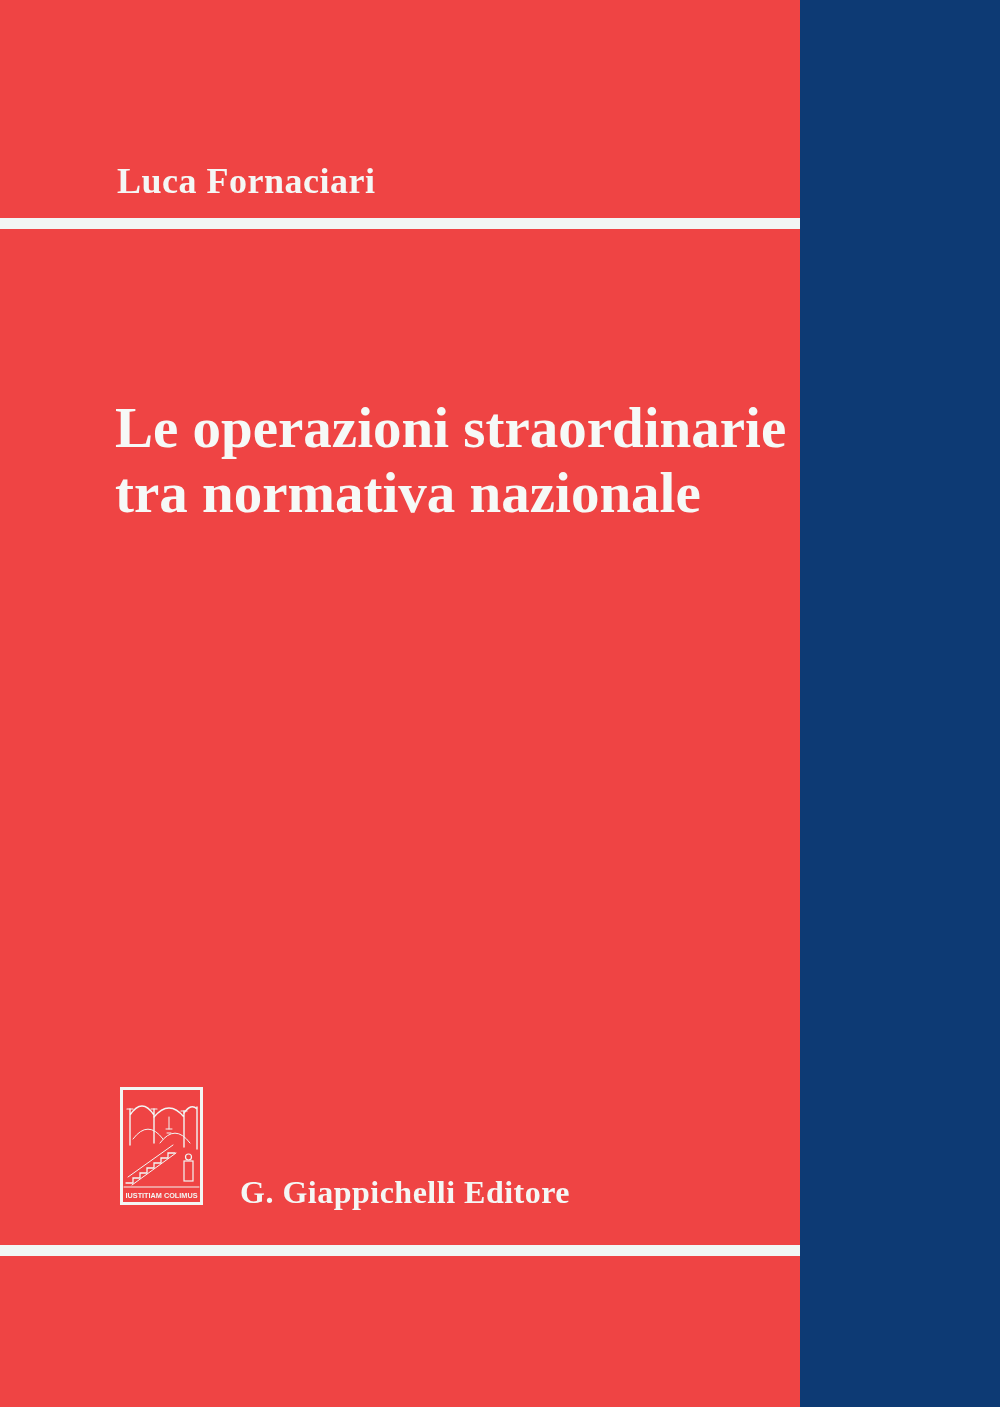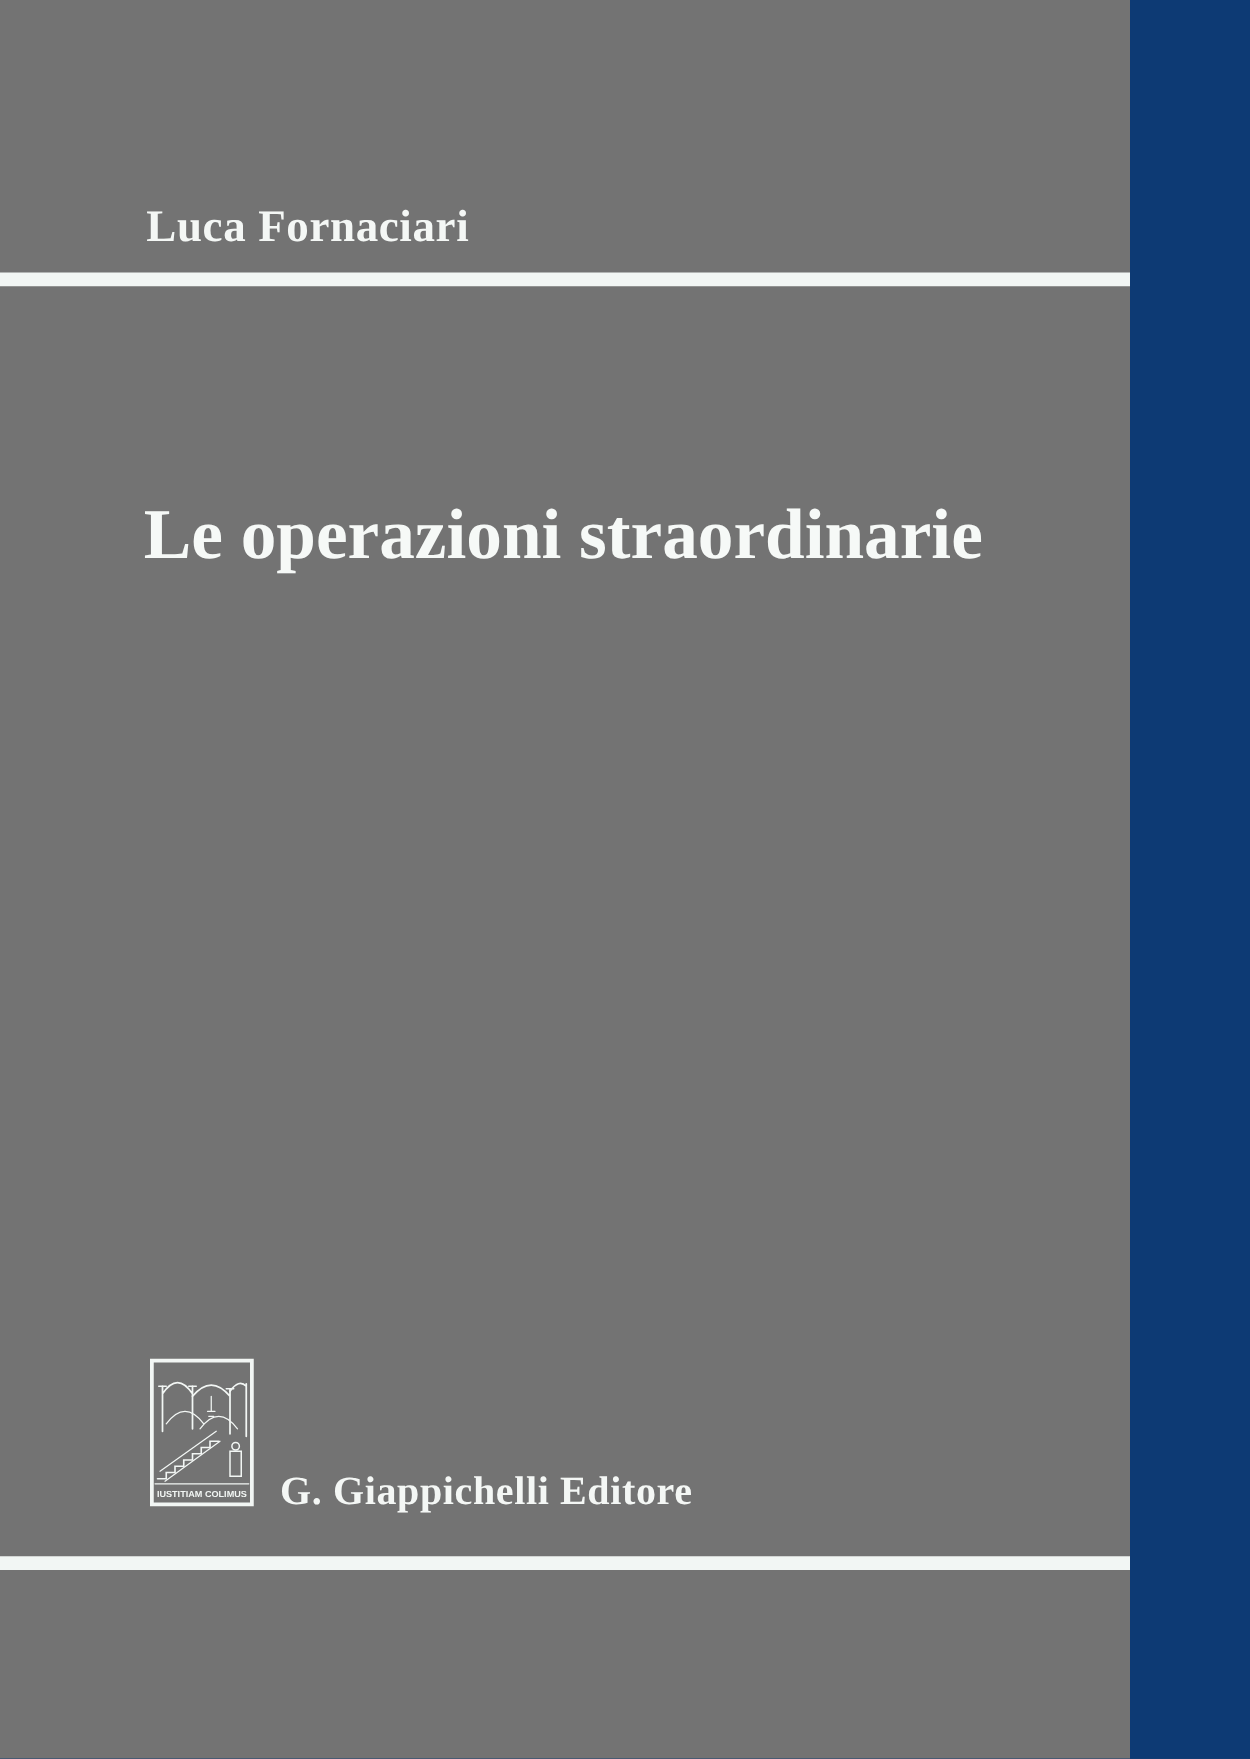--- a/index.html
+++ b/index.html
@@ -2,23 +2,23 @@
 <html><head>
 <meta charset="utf-8">
 <style>
   html, body {
     margin: 0;
     padding: 0;
     background: #0d3a74;
   }
   .cover {
     position: relative;
-    width: 904px;
+    width: 800px;
     height: 1407px;
-    background: #737373;
+    background: #ef4444;
     overflow: hidden;
     font-family: "Liberation Serif", "DejaVu Serif", serif;
   }
   .author {
     position: absolute;
     left: 117px;
     top: 160px;
     font-size: 36px;
     font-weight: bold;
     color: #f4f7f5;
@@ -48,40 +48,41 @@
   }
   .logo {
     position: absolute;
     left: 118px;
     top: 1085px;
     width: 87px;
     height: 122px;
   }
   .publisher {
     position: absolute;
-    left: 224px;
+    left: 240px;
     top: 1174px;
     font-size: 32px;
     font-weight: bold;
     color: #f4f7f5;
     letter-spacing: 0.5px;
     white-space: nowrap;
   }
 </style>
 </head>
 <body>
 
 <div class="cover">
 
   <div class="author">Luca Fornaciari</div>
 
   <div class="divider divider-top"></div>
 
   <div class="title">
     <div>Le operazioni straordinarie</div>
+    <div>tra normativa nazionale</div>
   </div>
 
   <svg class="logo" viewBox="0 0 87 122" xmlns="http://www.w3.org/2000/svg">
 
     <rect x="3.5" y="3.5" width="80" height="115" fill="none" stroke="#f2f6f4" stroke-width="3"></rect>
 
     <g fill="none" stroke="#f2f6f4" stroke-width="1.4" stroke-linecap="round">
       <path d="M12 60 V24 M12 30 Q24 12 36 30 M36 58 V24"></path>
       <path d="M36 32 Q51 14 66 32 M66 62 V26"></path>
       <path d="M66 28 Q73 18 79 24 M79 64 V22"></path>

